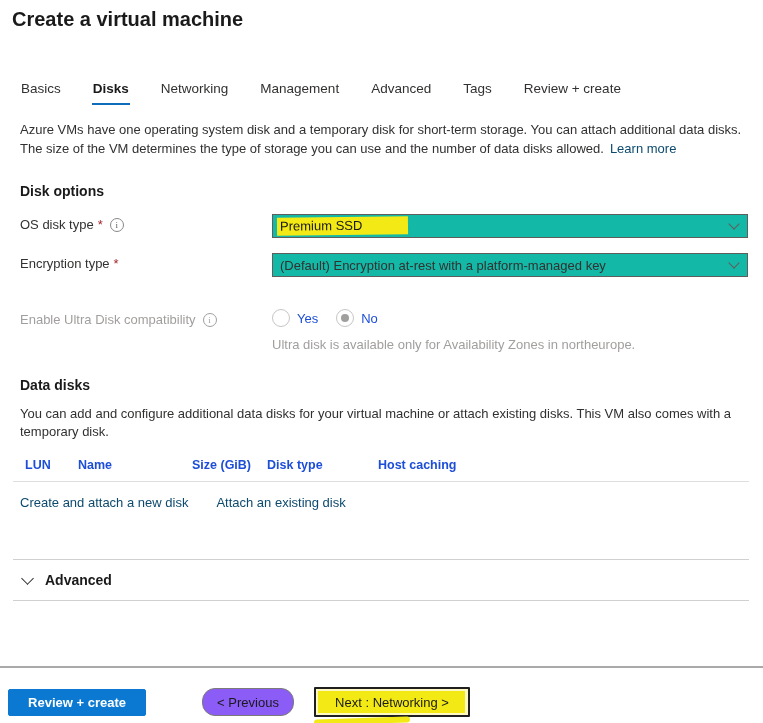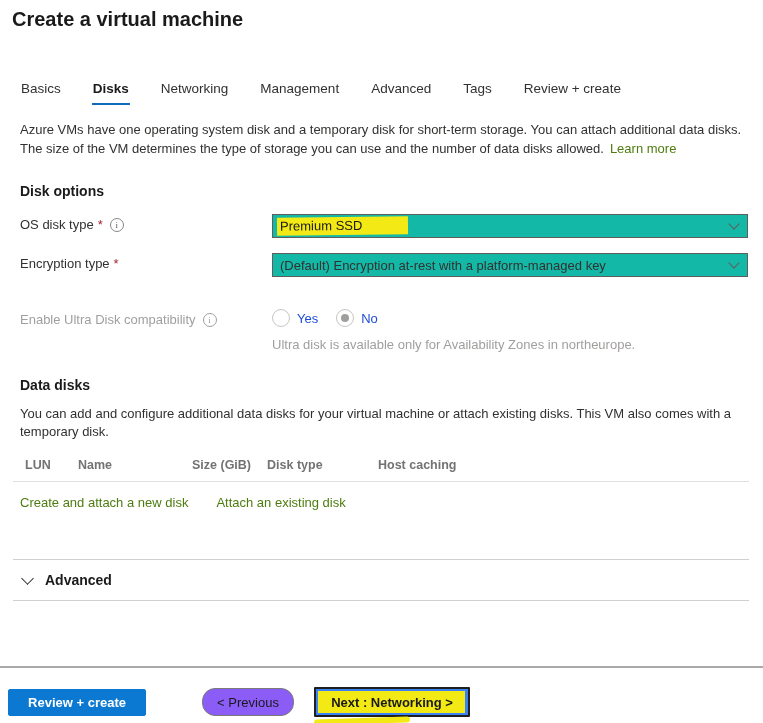--- a/index.html
+++ b/index.html
@@ -10,21 +10,21 @@
   }
   .page-title{
     margin:8px 0 0 12px;font-size:20px;font-weight:700;color:#1a1a1a;
   }
   
   .tabs{display:flex;gap:30px;margin:50px 0 0 20px;}
   .tab{padding:0 1px 7px 1px;cursor:pointer;color:#323130;font-size:13.5px;}
   .tab.active{font-weight:700;border-bottom:2px solid #0f6cbd;color:#1a1a1a;}
   
   .intro{margin:15px 20px 0 20px;line-height:19px;color:#323130;}
-  a.link{color:#4d7c0f;text-decoration:none;cursor:pointer;}
+  a.link{color:#0c4a6e;text-decoration:none;cursor:pointer;}
   .learn-more{margin-left:6px;}
   
   .section-heading{margin:25px 0 0 20px;font-size:14px;font-weight:700;color:#1a1a1a;}
   
   .form-row{display:flex;align-items:flex-start;margin:15px 0 0 20px;}
   .form-label{width:252px;flex:0 0 252px;padding-top:3px;display:flex;align-items:center;}
   .required{color:#a4262c;margin-left:4px;}
   .info-icon{
     display:inline-flex;align-items:center;justify-content:center;
     width:14px;height:14px;border:1px solid #8a8886;border-radius:50%;
@@ -54,21 +54,21 @@
     width:18px;height:18px;border:1px solid #c8c6c4;border-radius:50%;
     box-sizing:border-box;display:flex;align-items:center;justify-content:center;background:#fff;
   }
   .radio-circle.checked::after{
     content:"";width:8px;height:8px;border-radius:50%;background:#a19f9d;display:block;
   }
   .radio-label{color:#1d4ed8;}
   .helper-text{margin:10px 0 2px 272px;color:#a19f9d;}
   
   .section-desc{margin:12px 20px 0 20px;line-height:18px;}
-  .table-header{display:flex;margin:17px 0 0 20px;padding-bottom:9px;color:#737373;font-weight:700;font-size:12.5px;}
+  .table-header{display:flex;margin:17px 0 0 20px;padding-bottom:9px;color:#1d4ed8;font-weight:700;font-size:12.5px;}
   .th-lun{width:58px;padding-left:5px;box-sizing:border-box;}
   .th-name{width:114px;}
   .th-size{width:75px;}
   .th-disktype{width:111px;}
   .th-host{flex:1;}
   .divider{border-top:1px solid #e1dfdd;margin:0 14px 0 13px;}
   .links-row{display:flex;gap:28px;margin:13px 0 0 20px;}
   
   .divider-strong{border-top:1px solid #d2d0ce;margin:49px 14px 0 13px;}
   .advanced-row{display:flex;align-items:center;gap:13px;margin:0 14px 0 13px;
@@ -82,22 +82,22 @@
   .btn{font-family:inherit;font-size:13px;cursor:pointer;box-sizing:border-box;}
   .btn-primary{
     width:138px;height:27px;background:#0b79d1;color:#ffffff;border:1px solid #0b79d1;
     font-weight:700;border-radius:2px;
   }
   .btn-secondary{
     width:92px;height:28px;background:#8b5cf6;border:1px solid #7a7a78;color:#1a1a1a;
     margin-left:56px;border-radius:13px;
   }
   .btn-next{
-    position:relative;width:156px;height:30px;background:#3b82f6;border:2px solid #1f1f1f;
-    color:#1a1a1a;margin-left:20px;font-weight:700;border-radius:1px;
+    position:relative;width:156px;height:30px;background:#fef9c3;border:2px solid #1f1f1f;
+    color:#1a1a1a;margin-left:20px;font-weight:400;border-radius:1px;
   }
   .btn-next .next-hl{
     position:absolute;left:2px;right:3px;top:2px;bottom:2px;background:#f3ea15;z-index:0;
   }
   .btn-next .next-smear{
     position:absolute;left:-2px;bottom:-9px;width:96px;height:6px;background:#f3ea15;
     transform:rotate(-2deg);border-radius:3px;
   }
   .btn-next .next-label{position:relative;z-index:1;}
 </style>

